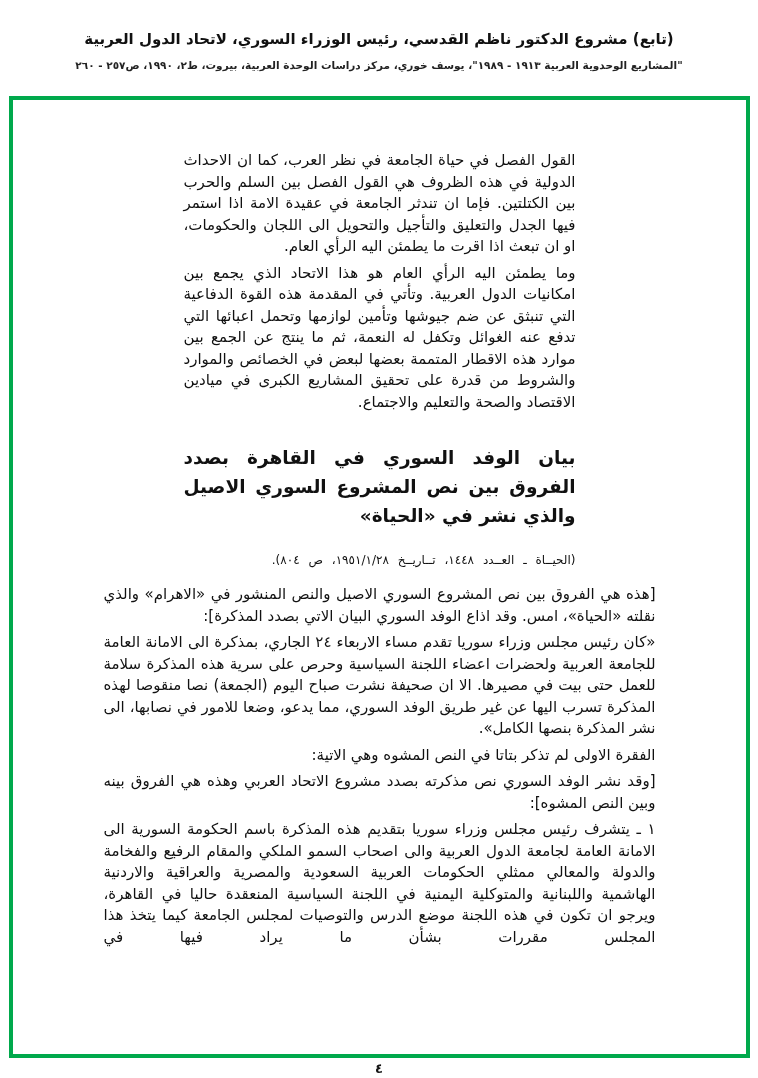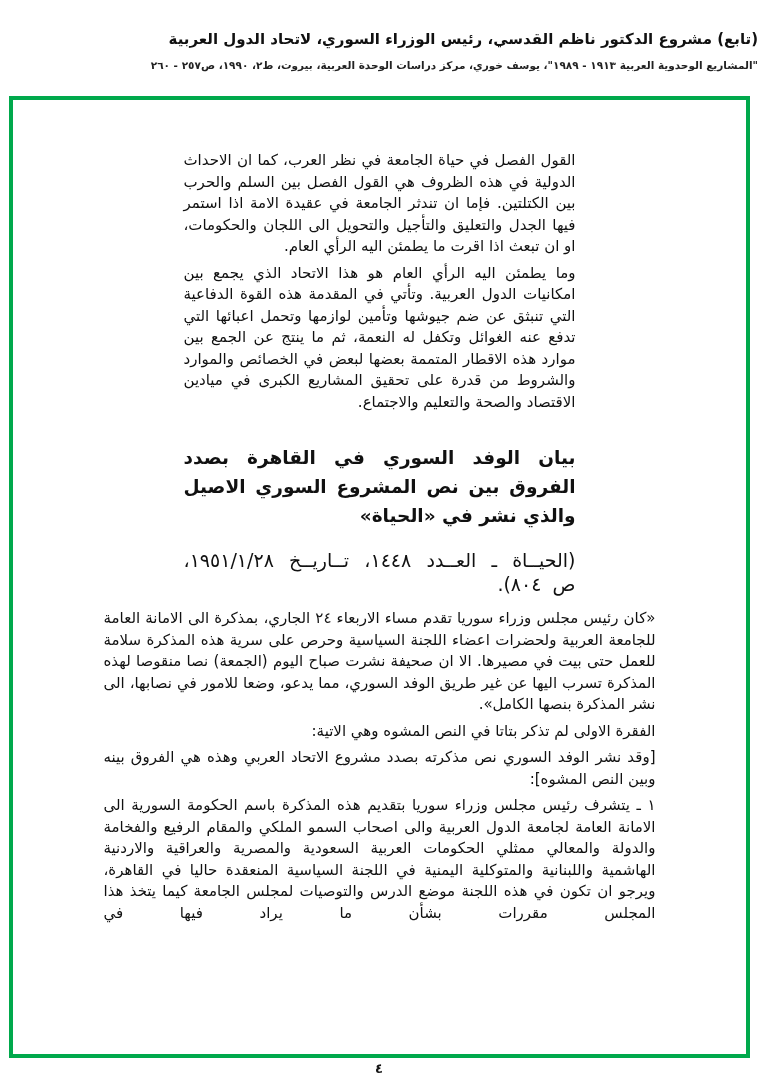--- a/index.html
+++ b/index.html
@@ -10,20 +10,21 @@
     width: 758px;
     height: 1078px;
     background: #ffffff;
     position: relative;
     overflow: hidden;
     font-family: "DejaVu Sans", sans-serif;
     color: #111111;
   }
   .page-header {
     direction: rtl;
+    text-align: center;
     padding-top: 30px;
   }
   .header-title {
     font-size: 15px;
     font-weight: bold;
     letter-spacing: 0.2px;
   }
   .header-source {
     font-size: 10.5px;
     font-weight: bold;
@@ -68,21 +69,21 @@
     font-size: 18.5px;
     font-weight: bold;
     line-height: 29px;
   }
   .reference {
     width: 392px;
     margin: 18px auto 10px auto;
     direction: rtl;
     text-align: justify;
     text-align-last: right;
-    font-size: 19px;
+    font-size: 12px;
     line-height: 24px;
     word-spacing: 5px;
   }
   .page-number {
     position: absolute;
     bottom: 2px;
     left: 0;
     width: 100%;
     text-align: center;
     font-size: 13px;
@@ -104,20 +105,21 @@
     <div class="narrow">
       <p class="body-par">القول الفصل في حياة الجامعة في نظر العرب، كما ان الاحداث الدولية في هذه الظروف هي القول الفصل بين السلم والحرب بين الكتلتين. فإما ان تندثر الجامعة في عقيدة الامة اذا استمر فيها الجدل والتعليق والتأجيل والتحويل الى اللجان والحكومات، او ان تبعث اذا اقرت ما يطمئن اليه الرأي العام.</p>
       <p class="body-par">وما يطمئن اليه الرأي العام هو هذا الاتحاد الذي يجمع بين امكانيات الدول العربية. وتأتي في المقدمة هذه القوة الدفاعية التي تنبثق عن ضم جيوشها وتأمين لوازمها وتحمل اعبائها التي تدفع عنه الغوائل وتكفل له النعمة، ثم ما ينتج عن الجمع بين موارد هذه الاقطار المتممة بعضها لبعض في الخصائص والموارد والشروط من قدرة على تحقيق المشاريع الكبرى في ميادين الاقتصاد والصحة والتعليم والاجتماع.</p>
     </div>
 
     <h2 class="section-heading">بيان الوفد السوري في القاهرة بصدد الفروق بين نص المشروع السوري الاصيل والذي نشر في «الحياة»</h2>
 
     <div class="reference">(الحيــاة ـ العــدد ١٤٤٨، تــاريــخ ١٩٥١/١/٢٨، ص ٨٠٤).</div>
 
     <div class="wide">
+      <p class="body-par">[هذه هي الفروق بين نص المشروع السوري الاصيل والنص المنشور في «الاهرام» والذي نقلته «الحياة»، امس. وقد اذاع الوفد السوري البيان الاتي بصدد المذكرة]:</p>
       <p class="body-par">«كان رئيس مجلس وزراء سوريا تقدم مساء الاربعاء ٢٤ الجاري، بمذكرة الى الامانة العامة للجامعة العربية ولحضرات اعضاء اللجنة السياسية وحرص على سرية هذه المذكرة سلامة للعمل حتى بيت في مصيرها. الا ان صحيفة نشرت صباح اليوم (الجمعة) نصا منقوصا لهذه المذكرة تسرب اليها عن غير طريق الوفد السوري، مما يدعو، وضعا للامور في نصابها، الى نشر المذكرة بنصها الكامل».</p>
       <p class="body-par">الفقرة الاولى لم تذكر بتاتا في النص المشوه وهي الاتية:</p>
       <p class="body-par">[وقد نشر الوفد السوري نص مذكرته بصدد مشروع الاتحاد العربي وهذه هي الفروق بينه وبين النص المشوه]:</p>
       <p class="body-par fill-last">١ ـ يتشرف رئيس مجلس وزراء سوريا بتقديم هذه المذكرة باسم الحكومة السورية الى الامانة العامة لجامعة الدول العربية والى اصحاب السمو الملكي والمقام الرفيع والفخامة والدولة والمعالي ممثلي الحكومات العربية السعودية والمصرية والعراقية والاردنية الهاشمية واللبنانية والمتوكلية اليمنية في اللجنة السياسية المنعقدة حاليا في القاهرة، ويرجو ان تكون في هذه اللجنة موضع الدرس والتوصيات لمجلس الجامعة كيما يتخذ هذا المجلس مقررات بشأن ما يراد فيها في</p>
     </div>
 
   </div>
 
   <div class="page-number">٤</div>
 

